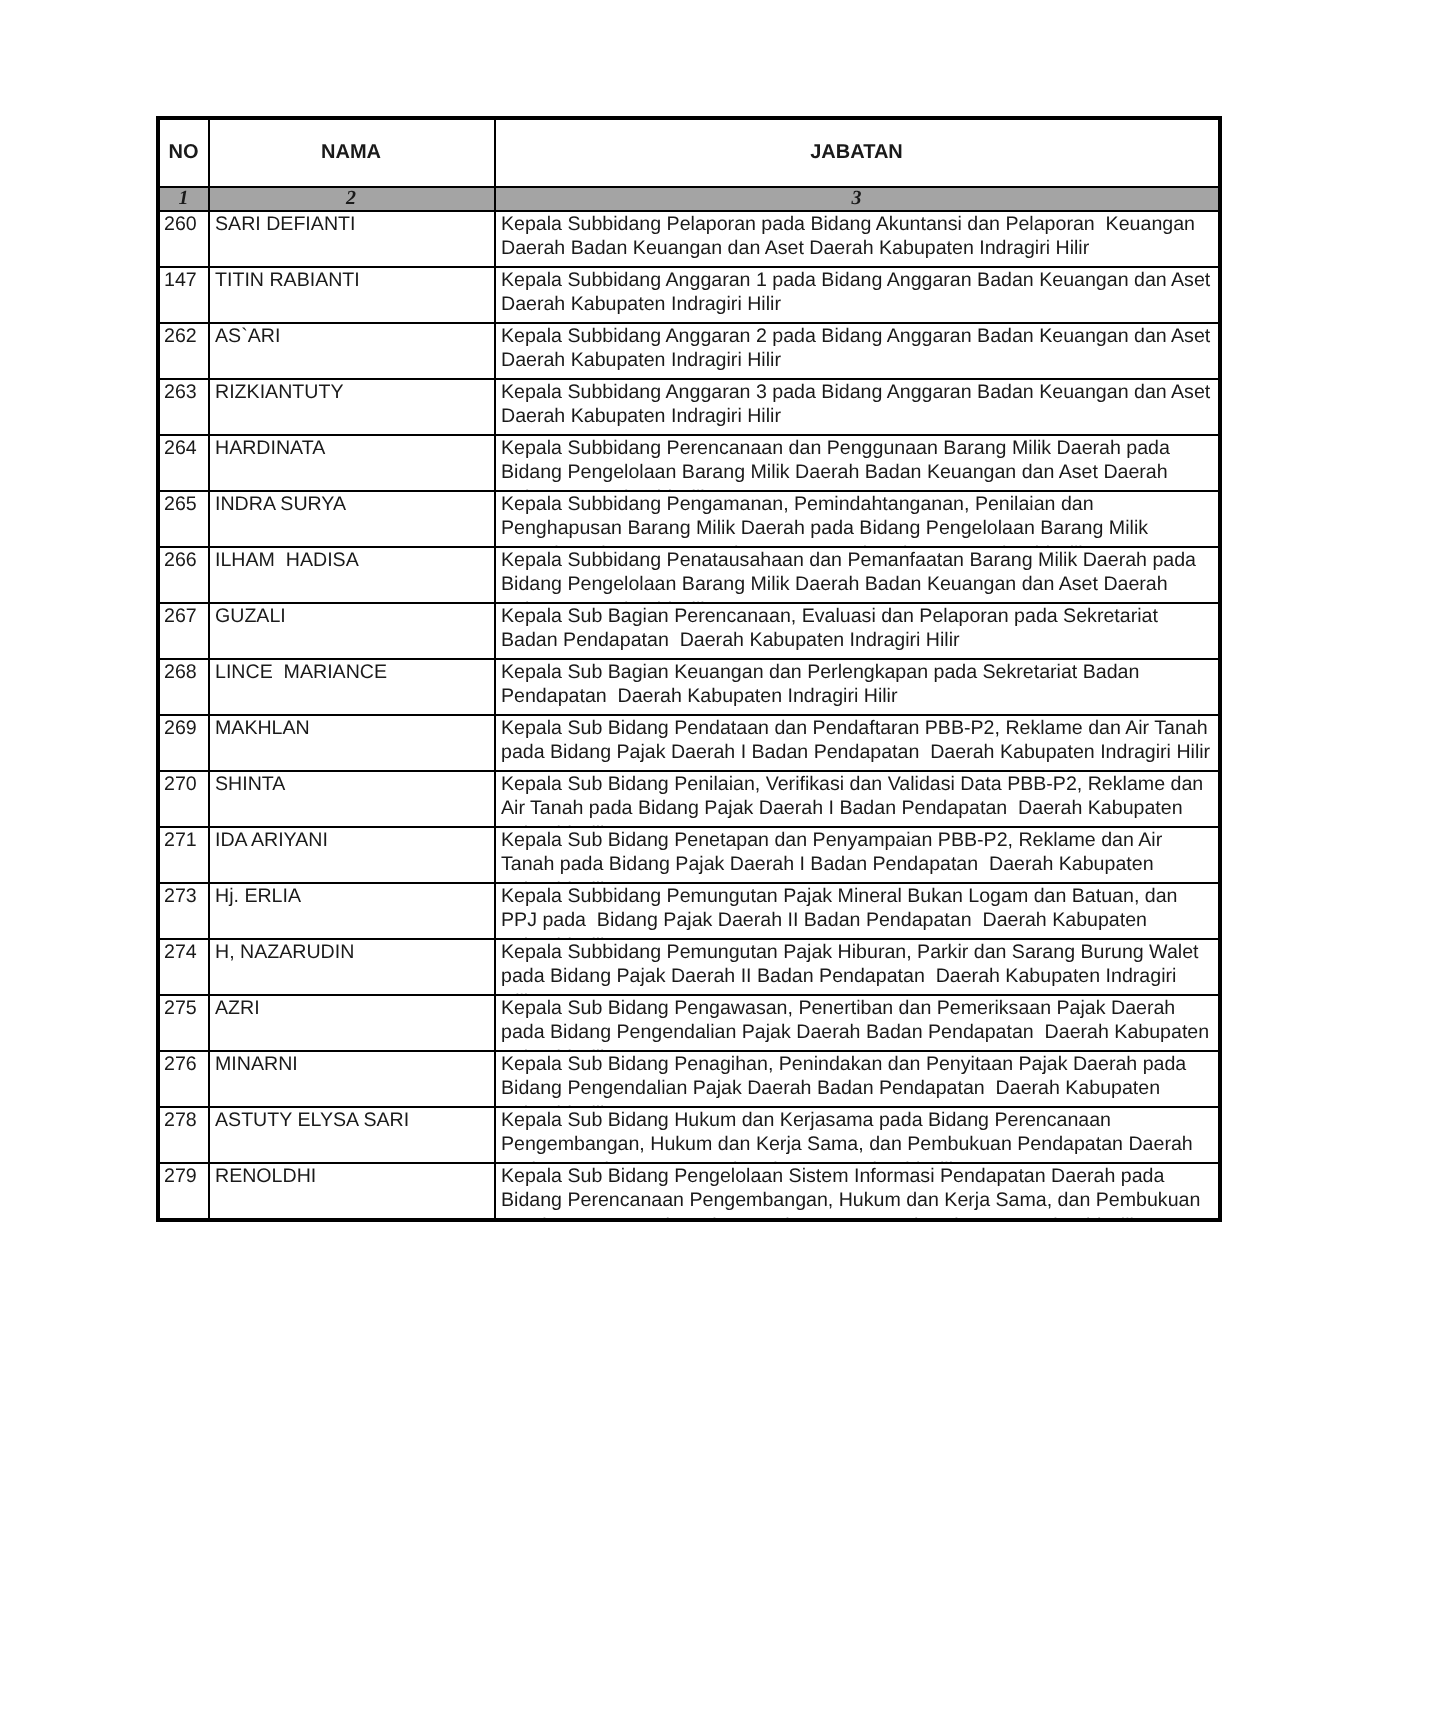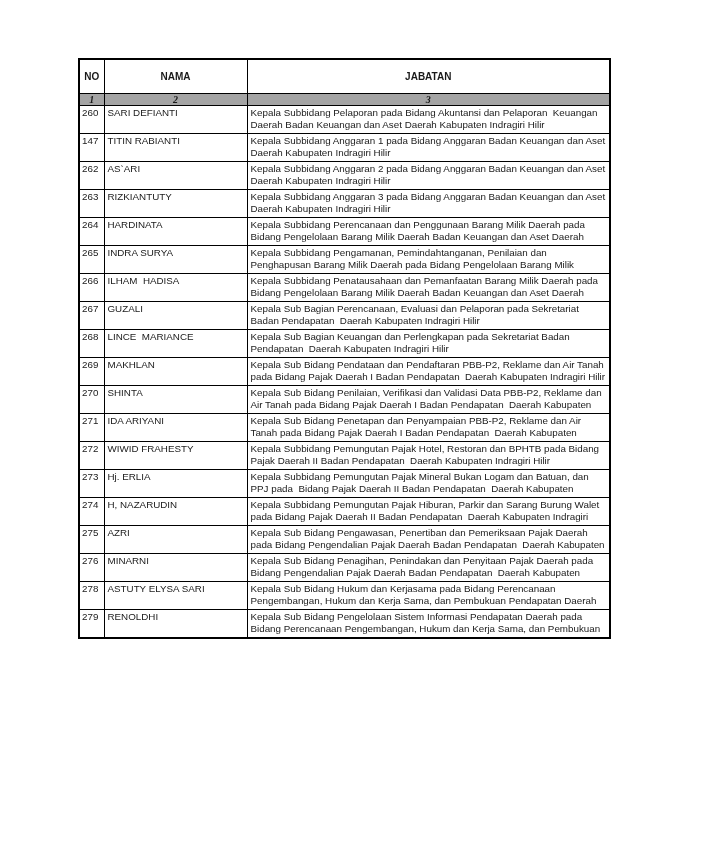--- a/index.html
+++ b/index.html
@@ -221,31 +221,20 @@
         </td>
         <td class="c-nama">
           <div class="cell">IDA ARIYANI</div>
         </td>
         <td class="c-jabatan">
           <div class="cell">Kepala Sub Bidang Penetapan dan Penyampaian PBB-P2, Reklame dan Air Tanah pada Bidang Pajak Daerah I Badan Pendapatan  Daerah Kabupaten Indragiri Hilir</div>
         </td>
       </tr>
       <tr>
         <td class="c-no">
-          <div class="cell">272</div>
-        </td>
-        <td class="c-nama">
-          <div class="cell">WIWID FRAHESTY</div>
-        </td>
-        <td class="c-jabatan">
-          <div class="cell">Kepala Subbidang Pemungutan Pajak Hotel, Restoran dan BPHTB pada Bidang Pajak Daerah II Badan Pendapatan  Daerah Kabupaten Indragiri Hilir</div>
-        </td>
-      </tr>
-      <tr>
-        <td class="c-no">
           <div class="cell">273</div>
         </td>
         <td class="c-nama">
           <div class="cell">Hj. ERLIA</div>
         </td>
         <td class="c-jabatan">
           <div class="cell">Kepala Subbidang Pemungutan Pajak Mineral Bukan Logam dan Batuan, dan PPJ pada  Bidang Pajak Daerah II Badan Pendapatan  Daerah Kabupaten Indragiri Hilir</div>
         </td>
       </tr>
       <tr>

